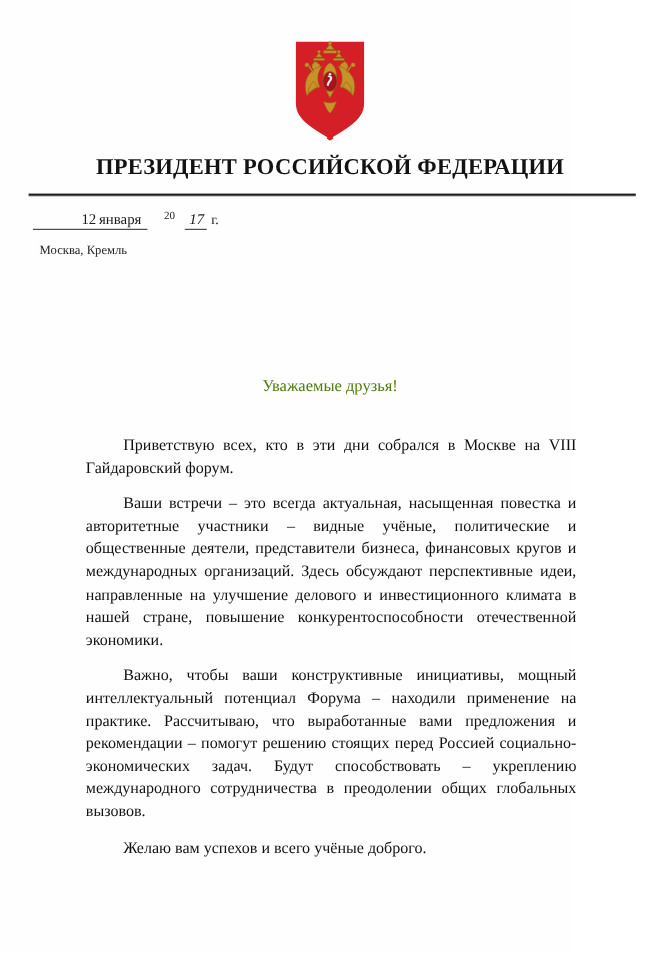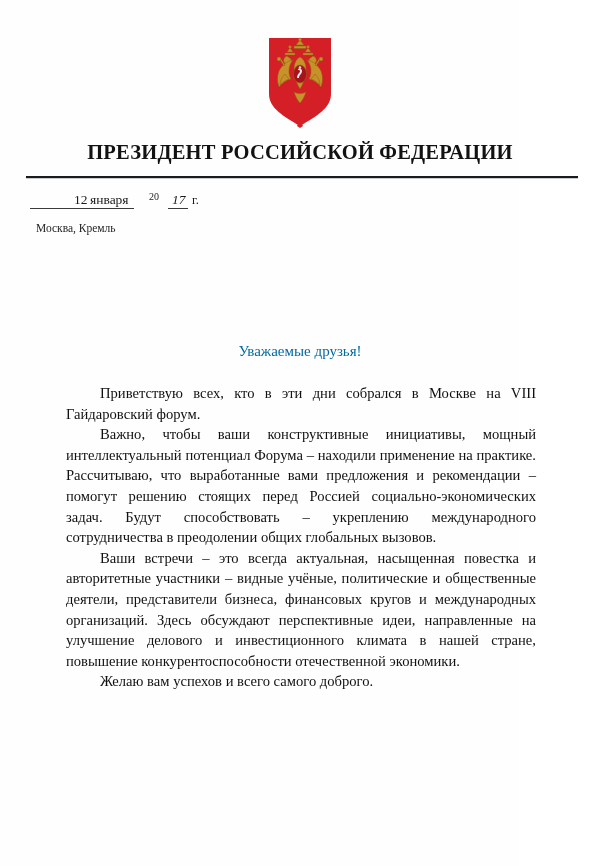--- a/index.html
+++ b/index.html
@@ -146,37 +146,37 @@
   }
 
   
   .greeting {
     position: absolute;
     top: 343px;
     left: 0;
     width: 600px;
     text-align: center;
     font-size: 15px;
-    color: #0369a1;
+    color: #4d7c0f;
   }
 
   
   .body-text {
     position: absolute;
     top: 383px;
     left: 66px;
     width: 470px;
     font-size: 14.6px;
     line-height: 20.6px;
     text-align: justify;
     text-justify: inter-word;
     color: #111;
   }
   .body-text p {
-    margin: 0;
+    margin: 12px;
     text-indent: 34px;
   }
 
   
   .sig-area {
     position: absolute;
     top: 756px;
     left: 0;
     width: 600px;
     height: 70px;
@@ -258,19 +258,19 @@
     <span class="dt-suffix">г.</span>
   </div>
 
   <div class="place-line">Москва, Кремль</div>
 
 
   <div class="greeting">Уважаемые друзья!</div>
 
   <div class="body-text">
     <p>Приветствую всех, кто в эти дни собрался в Москве на VIII Гайдаровский форум.</p>
+    <p>Ваши встречи – это всегда актуальная, насыщенная повестка и авторитетные участники – видные учёные, политические и общественные деятели, представители бизнеса, финансовых кругов и международных организаций. Здесь обсуждают перспективные идеи, направленные на улучшение делового и инвестиционного климата в нашей стране, повышение конкурентоспособности отечественной экономики.</p>
     <p>Важно, чтобы ваши конструктивные инициативы, мощный интеллектуальный потенциал Форума – находили применение на практике. Рассчитываю, что выработанные вами предложения и рекомендации – помогут решению стоящих перед Россией социально-экономических задач. Будут способствовать – укреплению международного сотрудничества в преодолении общих глобальных вызовов.</p>
-    <p>Ваши встречи – это всегда актуальная, насыщенная повестка и авторитетные участники – видные учёные, политические и общественные деятели, представители бизнеса, финансовых кругов и международных организаций. Здесь обсуждают перспективные идеи, направленные на улучшение делового и инвестиционного климата в нашей стране, повышение конкурентоспособности отечественной экономики.</p>
-    <p>Желаю вам успехов и всего самого доброго.</p>
+    <p>Желаю вам успехов и всего учёные доброго.</p>
   </div>
 
 
 </div>
 
 </body></html>

